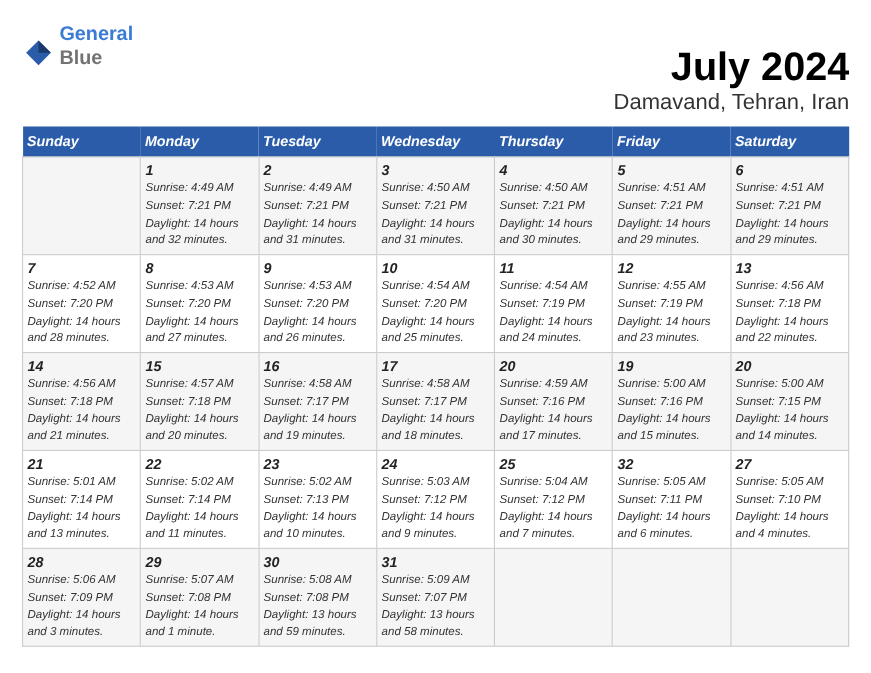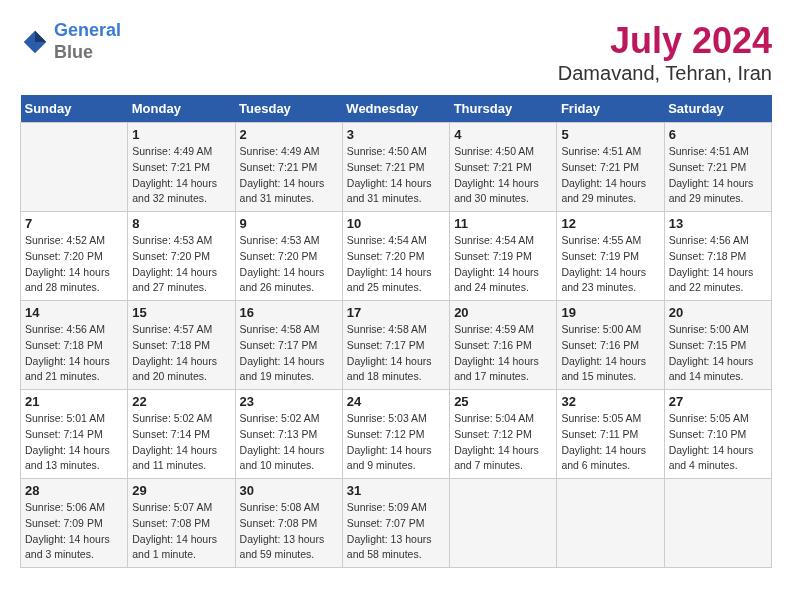--- a/index.html
+++ b/index.html
@@ -11,21 +11,21 @@
       padding: 20px;
     }
     .header {
       display: flex;
       justify-content: space-between;
       align-items: flex-start;
       margin-bottom: 10px;
     }
     .logo {
       display: flex;
-      align-items: center;
+      align-items: flex-end;
     }
     .logo-text {
       font-size: 18px;
       font-weight: bold;
       color: #1a3a6b;
       line-height: 1.2;
     }
     .logo-text span {
       color: #3a7bd5;
     }
@@ -33,30 +33,32 @@
       width: 30px;
       height: 30px;
       margin-right: 4px;
     }
     .title-section {
       text-align: right;
     }
     .month-title {
       font-size: 36px;
       font-weight: bold;
-      color: #be185d;
+      color: #000000;
+      margin-top: 20px;
     }
     .location {
       font-size: 20px;
       color: #333;
     }
     table {
       width: 100%;
       border-collapse: collapse;
       font-size: 11px;
+      font-style: italic;
     }
     thead tr th {
       background-color: #2a5caa;
       color: #fff;
       padding: 6px 4px;
       text-align: left;
       font-size: 13px;
       font-weight: bold;
     }
     tbody tr td {

